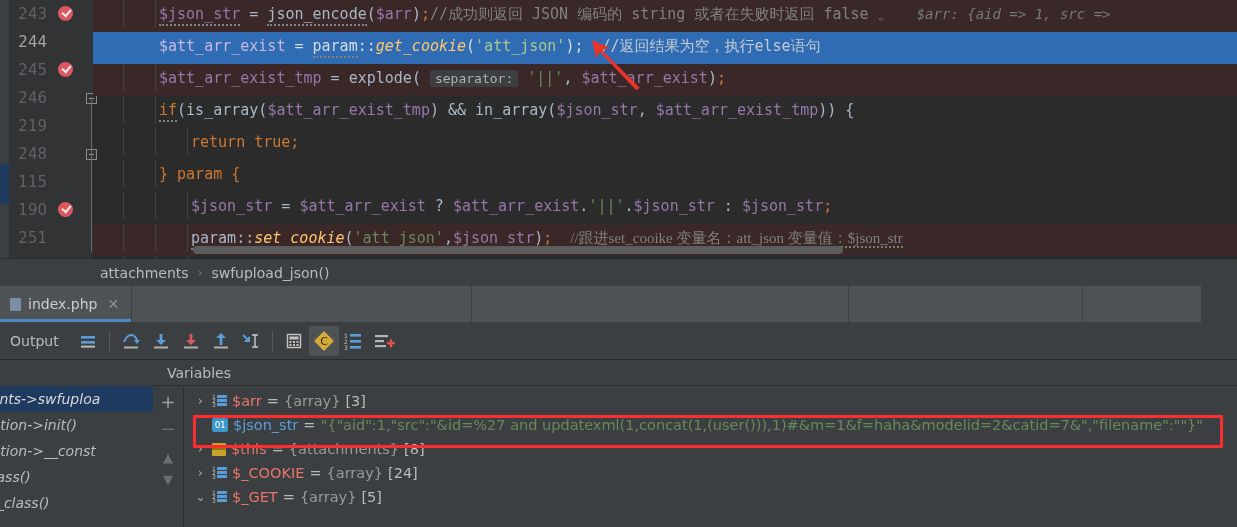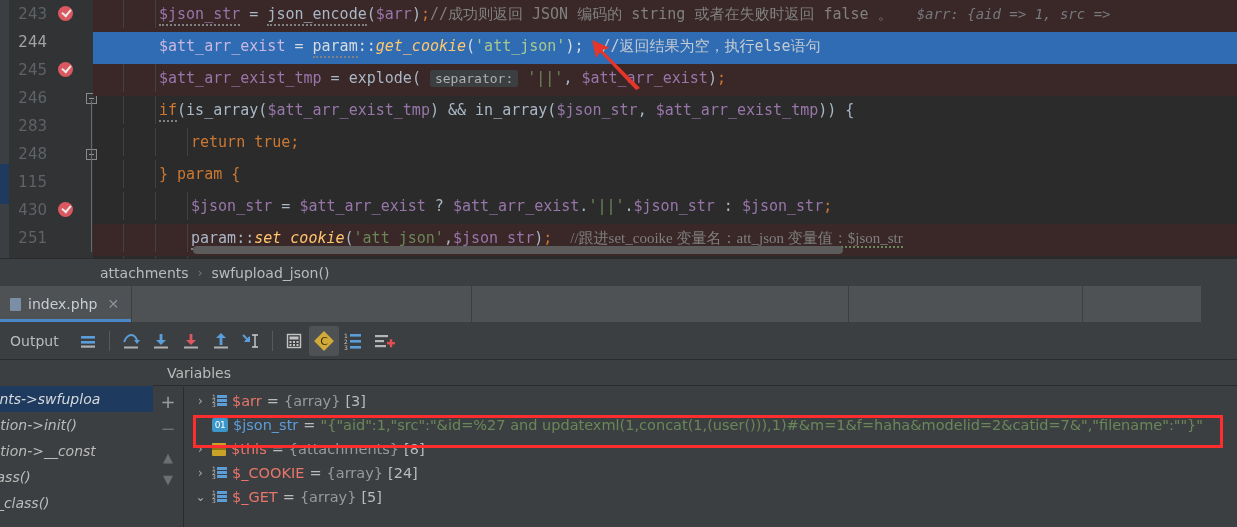--- a/index.html
+++ b/index.html
@@ -255,31 +255,31 @@
       </div>
       <div class="ln-row">
         <span class="ln-num">245</span>
         <span class="bp"></span>
       </div>
       <div class="ln-row">
         <span class="ln-num">246</span>
         <span class="fold minus" style="top:9px;"></span>
       </div>
       <div class="ln-row">
-        <span class="ln-num">283</span>
+        <span class="ln-num">219</span>
       </div>
       <div class="ln-row">
         <span class="ln-num">248</span>
         <span class="fold minus" style="top:9px;"></span>
       </div>
       <div class="ln-row">
         <span class="ln-num">115</span>
       </div>
       <div class="ln-row">
-        <span class="ln-num">430</span>
+        <span class="ln-num">190</span>
         <span class="bp"></span>
       </div>
       <div class="ln-row">
         <span class="ln-num">251</span>
       </div>
       <div class="ln-row">
         <span class="ln-num">252</span>
 
       </div>
       <div class="fold-line" style="top:100px;height:152px;"></div>

